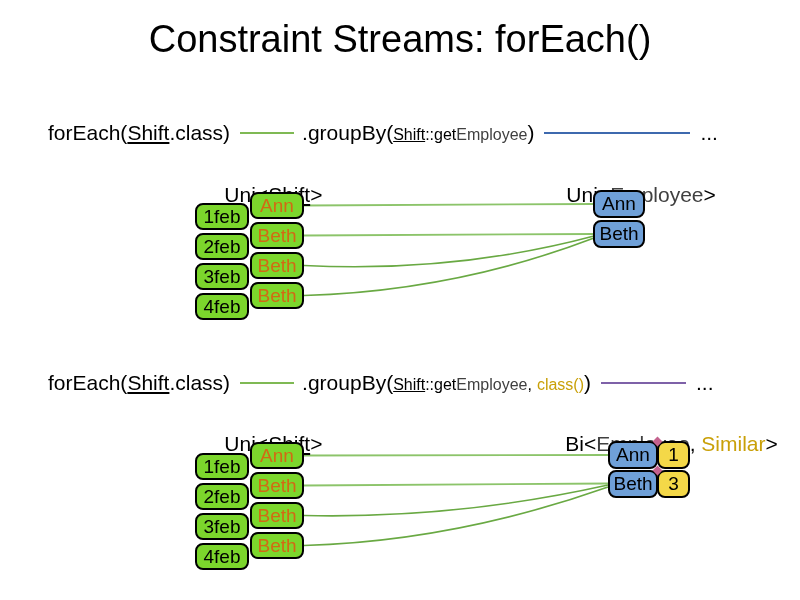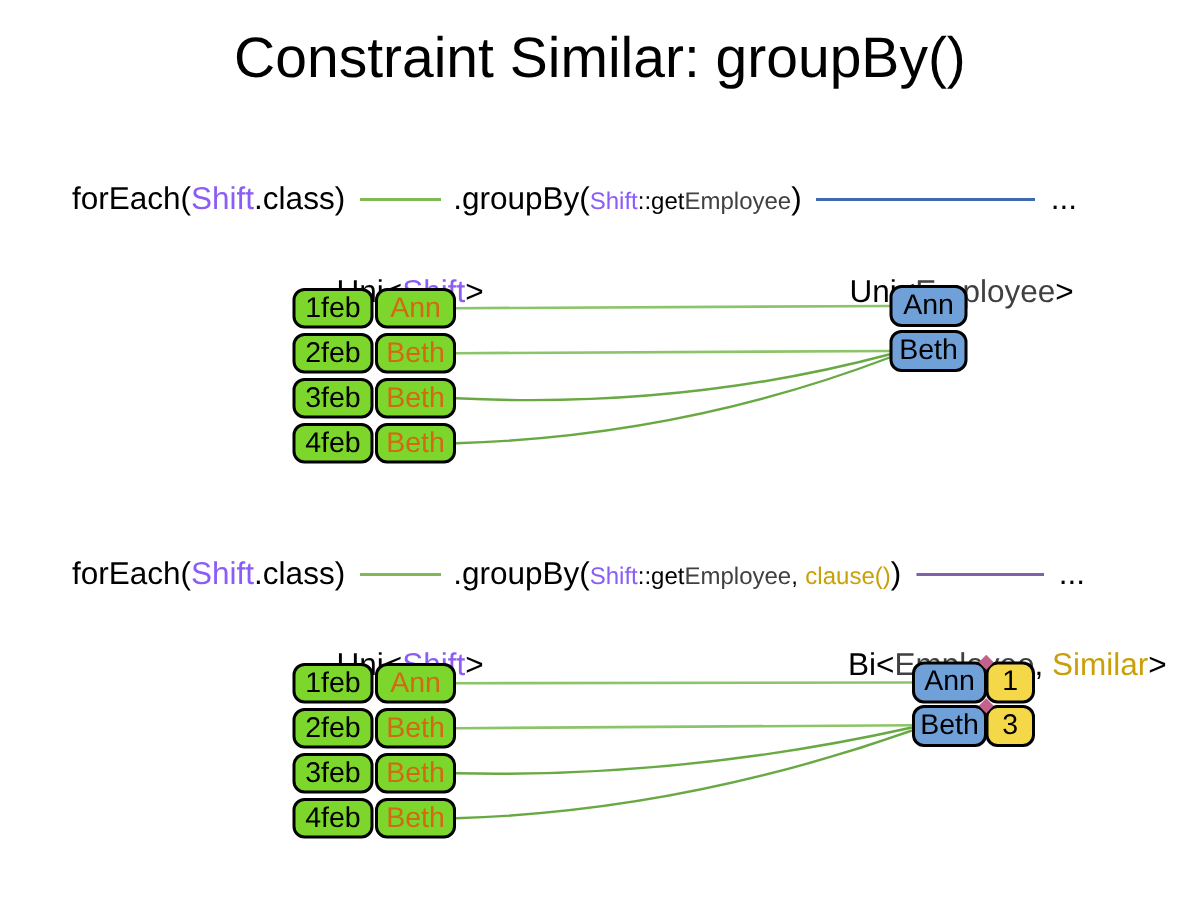--- a/index.html
+++ b/index.html
@@ -14,37 +14,37 @@
   .title { top:18px; left:0; width:800px; text-align:center;
            font-size:38px; letter-spacing:0px; color:#000; }
   .subtitle { top:106px; left:0; width:800px; text-align:center; font-size:16px; color:#000; }
 
   
   .code-row { display:flex; align-items:baseline; white-space:pre;text-align:center; }
   .code-row-1 { left:48px; top:121px; }
   .code-row-2 { left:48px; top:371px; }
   .big  { font-size:21px; }
   .small{ font-size:16px; }
-  .green { color:#8b5cf6; }
+  .green { color:#000000;text-decoration:underline; }
   .blue  { color:#404040; }
   .gold  { color:#C9A008; }
   .seg { height:0; align-self:center; }
   .seg-green  { width:54px;  border-top:2px solid #7FB954; margin:0 8px 0 10px; }
   .seg-blue   { width:146px; border-top:2px solid #3E69AE; margin:0 10px; }
   .seg-purple { width:85px;  border-top:2px solid #7E61A8; margin:0 10px; }
   .comma { margin-right:5px; }
 
   
   .type-label { font-size:21px; white-space:pre; }
 
   
   .shift-row { position:absolute; display:flex; gap:1px; }
   .cell { box-sizing:border-box; height:27px; border:2px solid #000; border-radius:8px;
           background:#7CD62C; font-size:19px; line-height:23px; text-align:center; }
-  .cell-date { width:54px; color:#000; }
+  .cell-date { width:54px; color:#000;margin-top:11px; }
   .cell-name { width:54px; color:#D26914; }
 
   
   .res-box { position:absolute; box-sizing:border-box; height:28px; border:2px solid #000;
              border-radius:8px; font-size:19px; line-height:24px; text-align:center; }
   .res-blue   { width:52px; background:#6FA0D8; color:#000; }
   .res-blue-2 { width:50px; background:#6FA0D8; color:#000; }
   .res-yellow { width:33px; background:#F4D848; color:#000; }
 
   .diamond { position:absolute; width:7px; height:7px; background:#C4628E;
@@ -63,21 +63,21 @@
     <path d="M304 235.5 L594 234" stroke="#8CC46A" stroke-width="1.8" fill="none"></path>
     <path d="M304 265.5 Q455 273 594 236" stroke="#69A943" stroke-width="1.6" fill="none"></path>
     <path d="M304 295.5 Q455 291 594 238" stroke="#69A943" stroke-width="1.6" fill="none"></path>
 
     <path d="M304 455.5 L608 455" stroke="#8CC46A" stroke-width="1.8" fill="none"></path>
     <path d="M304 485.5 L608 483.5" stroke="#8CC46A" stroke-width="1.8" fill="none"></path>
     <path d="M304 515.5 Q455 519 608 485" stroke="#69A943" stroke-width="1.6" fill="none"></path>
     <path d="M304 545.5 Q455 541 608 487" stroke="#69A943" stroke-width="1.6" fill="none"></path>
   </svg>
 
-  <div class="abs title">Constraint Similar: groupBy()</div>
+  <div class="abs title">Constraint Streams: forEach()</div>
 
   <div class="abs code-row code-row-1">
     <span class="big">forEach(</span>
     <span class="big green">Shift</span>
     <span class="big">.class)</span>
     <span class="seg seg-green"></span>
     <span class="big">.groupBy(</span>
     <span class="small green">Shift</span>
     <span class="small">::get</span>
     <span class="small blue">Employee</span>
@@ -116,21 +116,21 @@
   <div class="abs code-row code-row-2">
     <span class="big">forEach(</span>
     <span class="big green">Shift</span>
     <span class="big">.class)</span>
     <span class="seg seg-green"></span>
     <span class="big">.groupBy(</span>
     <span class="small green">Shift</span>
     <span class="small">::get</span>
     <span class="small blue">Employee</span>
     <span class="small comma">,</span>
-    <span class="small gold">clause()</span>
+    <span class="small gold">class()</span>
     <span class="big">)</span>
     <span class="seg seg-purple"></span>
     <span class="big">...</span>
   </div>
 
   <div class="abs type-label" style="left:201px; top:408px;">
     <span>Uni&lt;</span><span class="green">Shift</span><span>&gt;</span>
   </div>
   <div class="abs type-label" style="left:542px; top:408px;">
     <span>Bi&lt;</span><span class="blue">Employee</span><span>, </span><span class="gold">Similar</span><span>&gt;</span>

